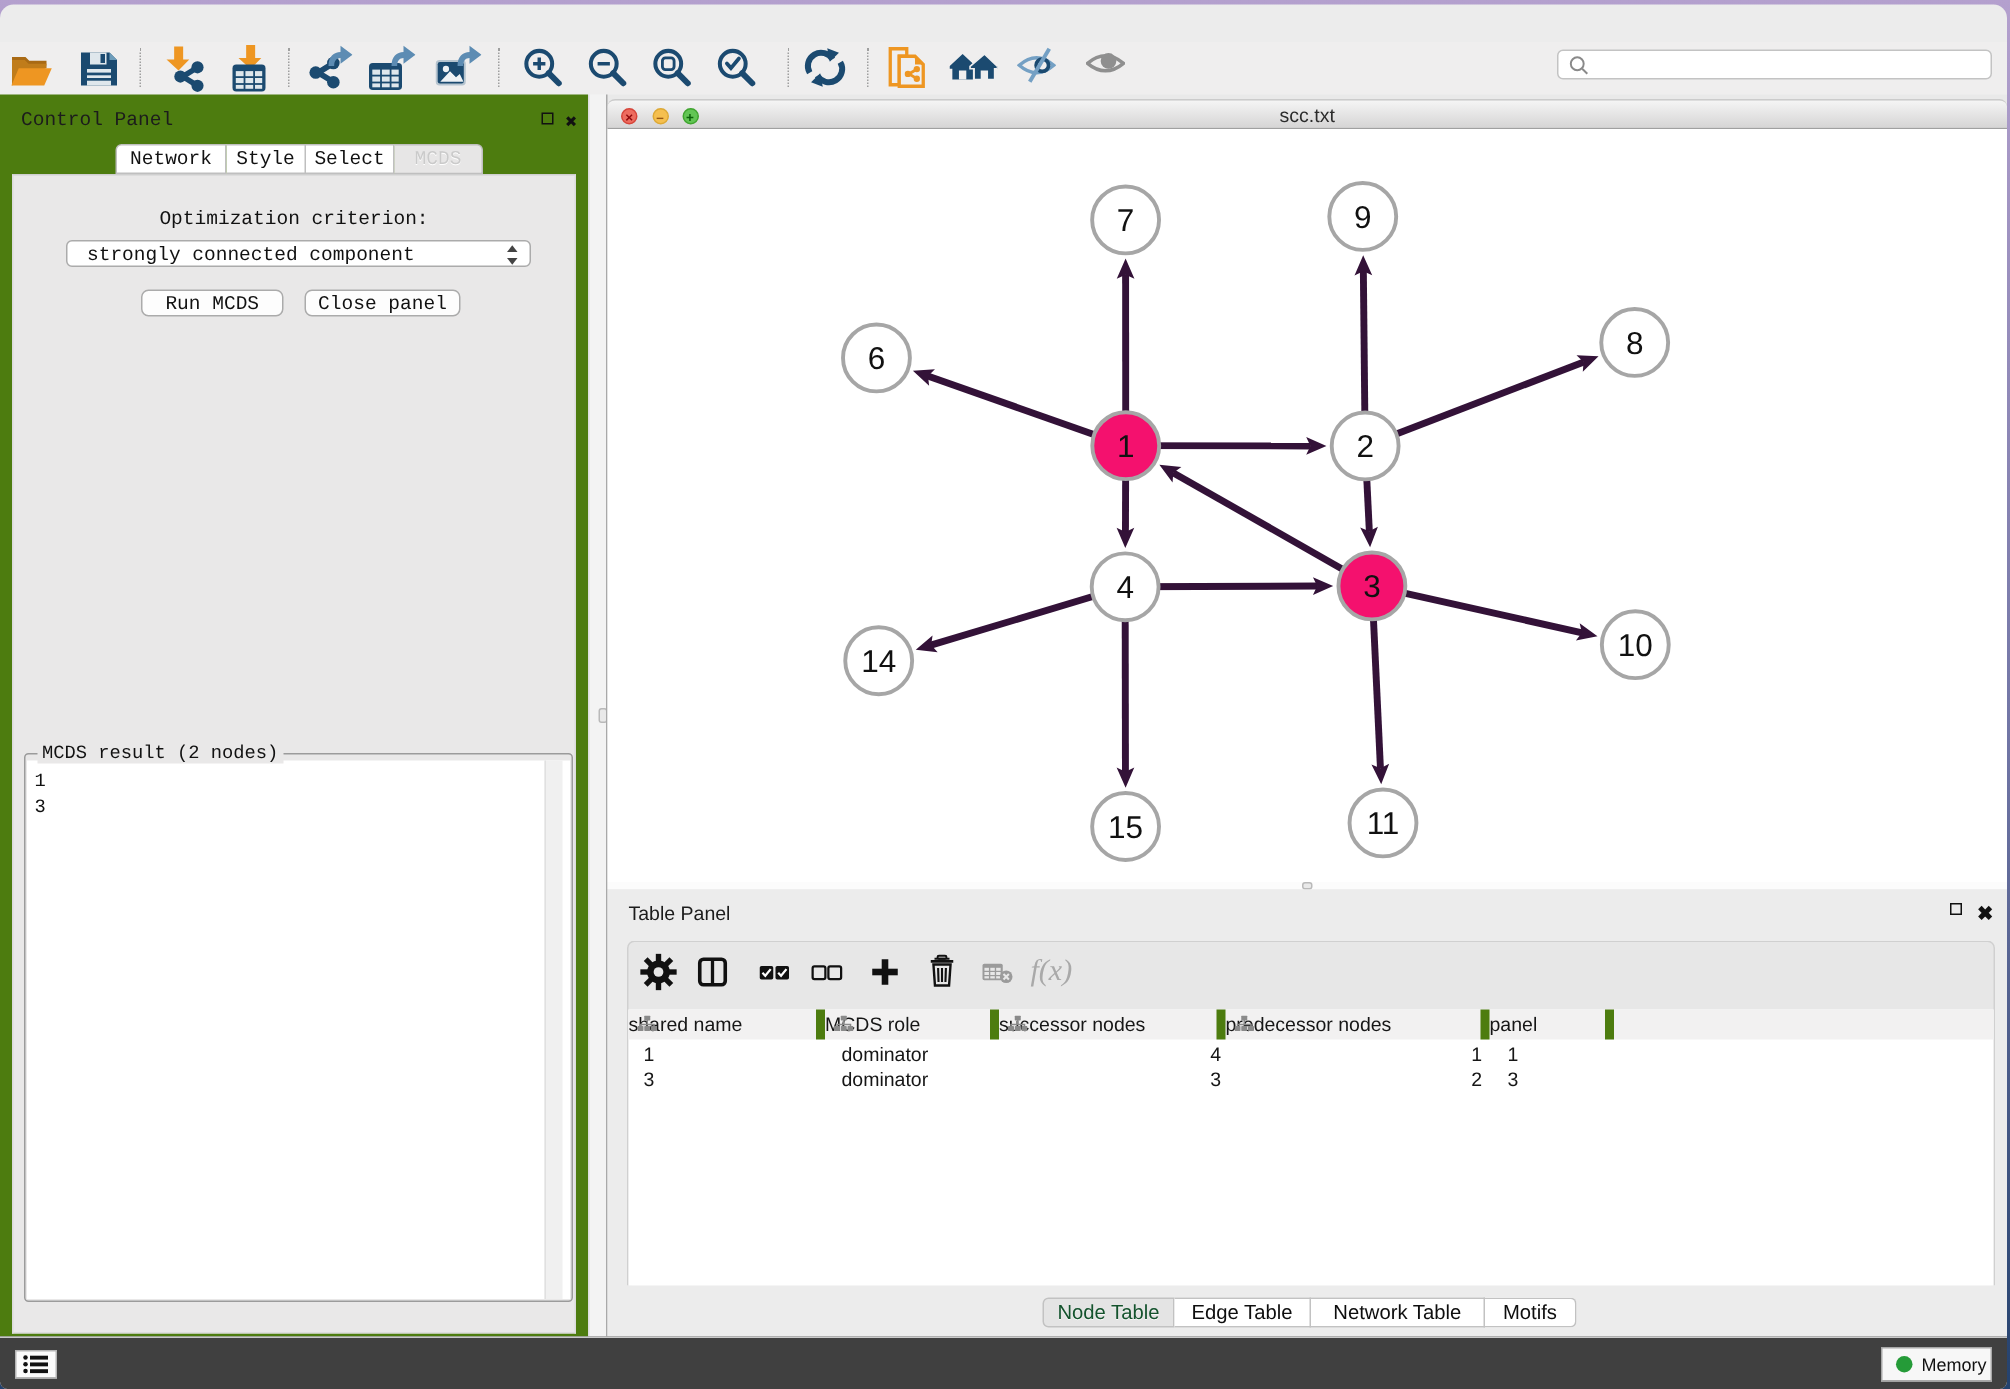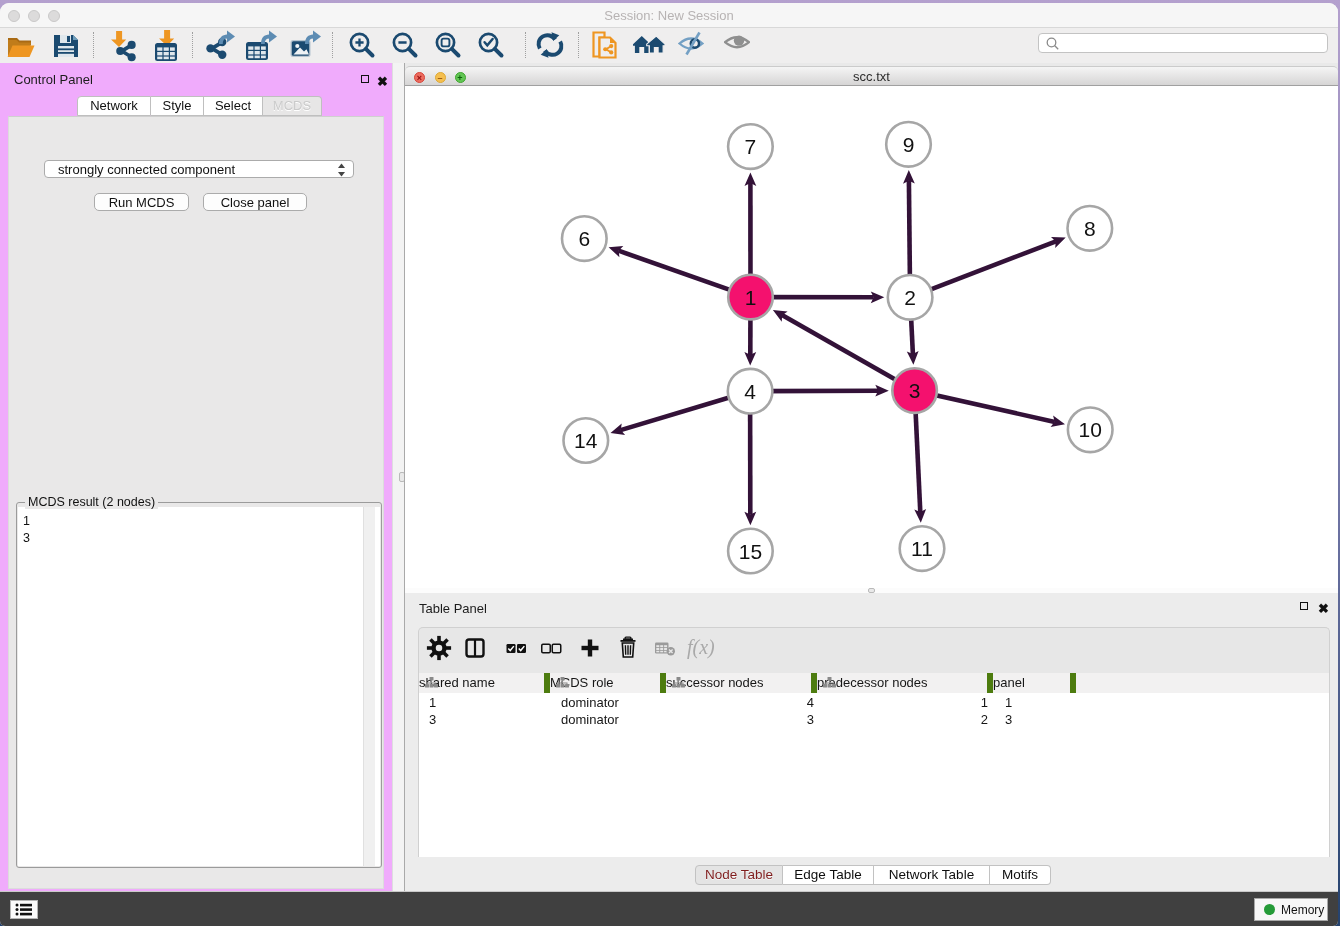--- a/index.html
+++ b/index.html
@@ -6,21 +6,21 @@
 body { font-family:"Liberation Sans", sans-serif; background:linear-gradient(#b4a0ce, #6f74a4 55%, #24426e); position:relative; }
 .app { position:absolute; left:0; top:3px; right:2px; bottom:0; background:#ececec; border-radius:9px 9px 5px 5px; overflow:hidden; }
 .titlebar { position:absolute; left:0; top:0; right:0; height:25px; background:#f6f6f6; border-bottom:1px solid #d8d8d8; }
 .tl { position:absolute; top:7px; width:12px; height:12px; border-radius:50%; background:#dcdbdb; border:1px solid #c9c8c8; }
 .wintitle { position:absolute; top:0; left:0; right:0; text-align:center; line-height:25px; font-size:13px; color:#b7b3b3; }
 .toolbar { position:absolute; left:0; top:25px; right:0; height:38px; background:#efeeee; border-bottom:1px solid #cfcfcf; }
 .ti { position:absolute; top:2px; }
 .tsep { position:absolute; top:4px; height:26px; border-left:1px dotted #9f9f9f; }
 .search { position:absolute; left:1038px; top:5px; width:290px; height:20px; background:#fff; border:1px solid #c3c3c3; border-radius:4px; }
 
-.cp { position:absolute; left:0; top:60px; width:392px; bottom:35px; background:#f0abfc; }
+.cp { position:absolute; left:0; top:60px; width:392px; bottom:35px; background:#4d7c0f;font-family:Liberation Mono, monospace; }
 .panehead { font-size:13px; color:#1c1c1c; }
 .winbtn-sq { position:absolute; width:8px; height:8px; border:1.6px solid #111; }
 .winbtn-x { position:absolute; font-size:13px; font-weight:bold; color:#111; line-height:10px; }
 .tabs { position:absolute; display:flex; }
 .tab { font-size:13px; color:#111; background:#fff; border:1px solid #bfbfbf; border-left:none; text-align:center; line-height:18px; height:20px; }
 .tab.first { border-left:1px solid #bfbfbf; border-radius:4px 0 0 0; }
 .tab.sel { background:#e7e6e6; color:#cacaca; border-radius:0 4px 0 0; text-shadow:0 1px 0 #fff; }
 .cpbody { position:absolute; left:8px; right:8px; top:53px; bottom:2px; background:#e9e8e8; border:1px solid #dcdcdc; border-top:1px solid #cfcfcf; }
 .optlabel { position:absolute; top:75px; left:0; width:100%; text-align:center; font-size:13px; color:#111; }
 .select { position:absolute; left:44px; top:97px; width:310px; height:18px; background:#fff; border:1px solid #ababab; border-radius:4px; font-size:13px; color:#111; line-height:17px; padding-left:13px; }
@@ -47,35 +47,29 @@
 .tpbox { position:absolute; left:13px; top:34px; width:912px; height:230px; background:#e7e7e7; border:1px solid #d0d0d0; border-radius:5px 5px 0 0; border-bottom:none; }
 .tptool { position:absolute; left:0; right:0; top:0; height:45px; }
 .tpi { position:absolute; }
 .ttable { position:absolute; left:0px; top:45px; width:910px; height:184px; background:#fff; }
 .thead { position:absolute; left:0; right:0; top:0; height:20px; background:#f2f1f1; font-size:13px; color:#161616; }
 .th { position:absolute; top:0; height:20px; border-right:6px solid #4d7c0f; text-align:left; line-height:20px; }
 .hicon { position:absolute; top:4px; }
 .trow { position:absolute; font-size:13px; color:#161616; height:17px; line-height:17px; }
 .tabs2 { position:absolute; left:290px; top:272px; display:flex; }
 .tab2 { font-size:13.5px; color:#0e0e0e; background:#fff; border:1px solid #c2c2c2; border-left:none; text-align:center; line-height:18px; height:20px; }
-.tab2.sel { background:#e4e4e4; color:#7f1d1d; border-radius:4px 0 0 4px; border-left:1px solid #c2c2c2; text-shadow:0 1px 0 #f8f8f8; }
+.tab2.sel { background:#e4e4e4; color:#14532d; border-radius:4px 0 0 4px; border-left:1px solid #c2c2c2; text-shadow:0 1px 0 #f8f8f8; }
 .tab2.last { border-radius:0 4px 4px 0; }
 
 .status { position:absolute; left:0; right:0; bottom:0; height:35px; background:#404040; border-top:1px solid #c9c9c9; }
 .listbtn { position:absolute; left:10px; top:8px; width:28px; height:19px; background:#fbfbfb; border:1px solid #b5b5b5; }
 .membtn { position:absolute; right:10px; top:6px; width:74px; height:23px; background:#f7f7f7; border:1px solid #a8a8a8; font-size:12px; color:#111; }
 </style></head>
 <body>
 <div class="app">
-  <div class="titlebar">
-    <div class="tl" style="left:8px"></div>
-    <div class="tl" style="left:28px"></div>
-    <div class="tl" style="left:48px"></div>
-    <div class="wintitle">Session: New Session</div>
-  </div>
   <div class="toolbar">
     <svg class="ti" style="left:5px" width="32" height="32" viewBox="0 0 32 32">
         <path d="M3 8 h9 l2.5 2.5 H26 v5 H3 z" fill="#a96a14"></path>
         <path d="M3 27 V10 h8.5 l2.5 2.5 H26 l-0.5 3 z" fill="#c07c1a"></path>
         <path d="M7.5 15.5 h22 l-5 11.5 H2.6 z" fill="#ee9622"></path>
       </svg>
     <svg class="ti" style="left:50px" width="32" height="32" viewBox="0 0 32 32">
         <path d="M4 5 h19 l5 5 v17 h-24 z" fill="#1b4a70"></path>
         <path d="M23 5 l5 5 h-5 z" fill="#6d9cba"></path>
         <rect x="10" y="5" width="11" height="8" fill="#dfe7ec"></rect>
@@ -235,20 +229,21 @@
     <div class="panehead" style="position:absolute;left:14px;top:9px">Control Panel</div>
     <div class="winbtn-sq" style="left:361px;top:12px"></div>
     <div class="winbtn-x" style="left:377px;top:14px">✖</div>
     <div class="tabs" style="left:77px;top:33px">
       <div class="tab first" style="width:74px">Network</div>
       <div class="tab" style="width:53px">Style</div>
       <div class="tab" style="width:59px">Select</div>
       <div class="tab sel" style="width:59px">MCDS</div>
     </div>
     <div class="cpbody"></div>
+    <div class="optlabel">Optimization criterion:</div>
     <div class="select">strongly connected component
       <svg width="9" height="14" style="position:absolute;right:7px;top:2px" viewBox="0 0 9 14">
           <path d="M4.5 0.5 L8 5 L1 5 Z" fill="#444"></path>
           <path d="M4.5 13.5 L8 9 L1 9 Z" fill="#444"></path>
         </svg>
     </div>
     <div class="btn" style="left:94px;width:95px">Run MCDS</div>
     <div class="btn" style="left:203px;width:104px">Close panel</div>
     <div class="fieldset">
       <div class="fs-border"></div>

